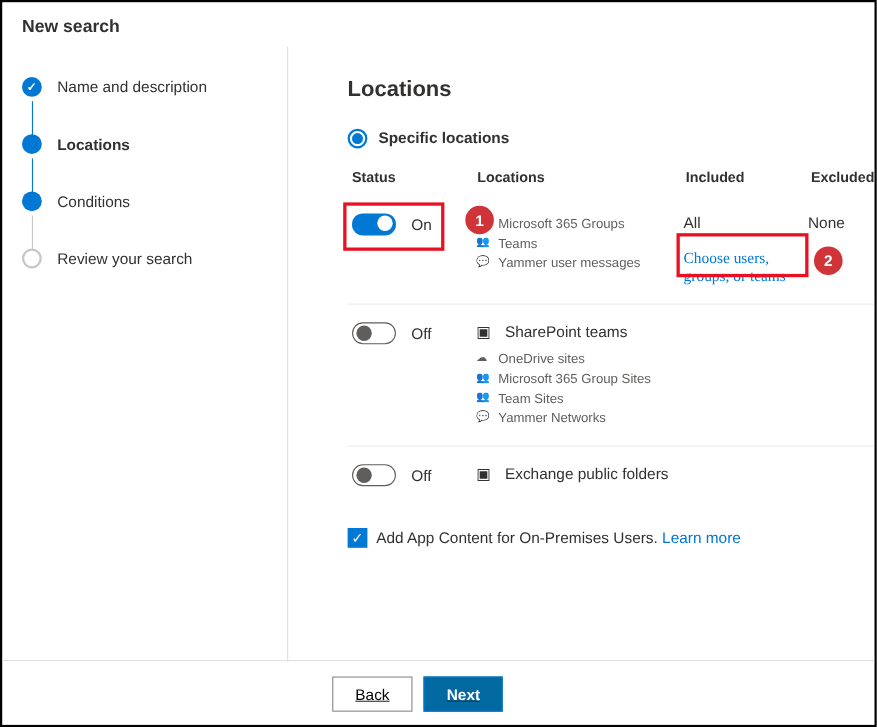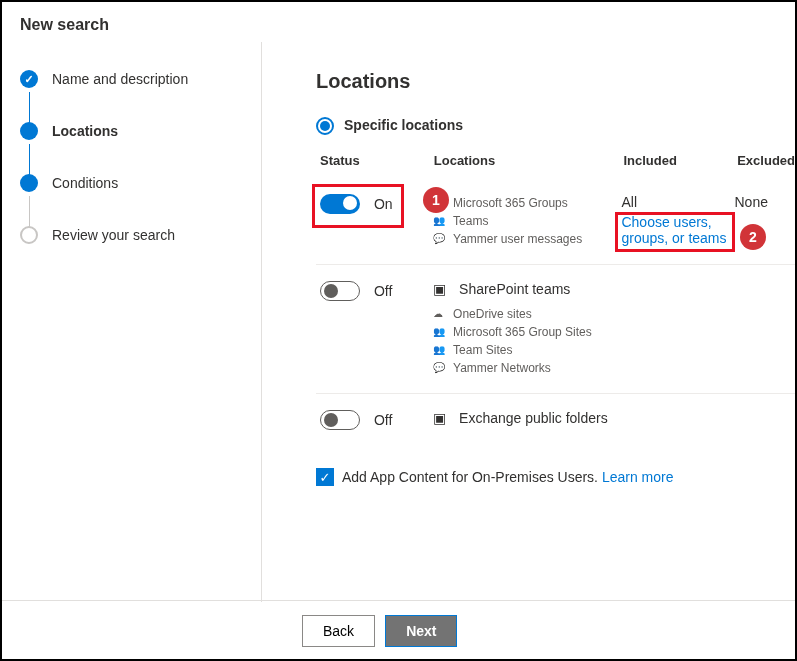--- a/index.html
+++ b/index.html
@@ -40,23 +40,23 @@
   .loc-title { display: flex; align-items: flex-start; margin-bottom: 8px; }
   .loc-title .icn { width: 16px; margin-right: 10px; flex-shrink: 0; color: #323130; }
   .sub-list { font-size: 12px; color: #605e5c; line-height: 18px; }
   .sub-list div { display: flex; align-items: center; }
   .sub-list .icn { width: 14px; margin-right: 6px; font-size: 10px; }
   .link { color: #0078d4; cursor: pointer; }
   .callout-box { border: 3px solid #e81123; position: absolute; }
   .badge { position: absolute; width: 26px; height: 26px; border-radius: 50%; background: #d13438; color: #fff; font-weight: 700; display: flex; align-items: center; justify-content: center; font-size: 14px; }
   .checkbox-row { display: flex; align-items: center; margin-top: 18px; }
   .checkbox { width: 18px; height: 18px; background: #0078d4; color: #fff; display: flex; align-items: center; justify-content: center; font-size: 13px; margin-right: 8px; }
-  .footer { position: absolute; bottom: 12px; left: 0; right: 0; border-top: 1px solid #e1dfdd; padding: 14px 0 0 300px; display: flex; gap: 10px; }
+  .footer { position: absolute; bottom: 12px; left: 0; right: 0; border-top: 1px solid #e1dfdd; padding: 14px 0 0 300px; display: flex; gap: 10px; text-decoration: underline; }
   .btn { height: 32px; padding: 0 20px; border: 1px solid #8a8886; background: #fff; font-size: 14px; cursor: pointer; }
-  .btn.primary { background: #737373; color: #fff; border-color: #0078d4; font-weight: 600; }
+  .btn.primary { background: #0369a1; color: #fff; border-color: #0078d4; font-weight: 600; }
 </style>
 </head>
 <body>
 
 <div class="header">
   <h1>New search</h1>
 </div>
 
 <div class="content">
   <div class="sidebar">
@@ -113,21 +113,21 @@
             </div>
           <div>
               <span class="icn">💬</span>
               <span>Yammer user messages</span>
             </div>
         </div>
       </div>
       <div class="col-inc" style="position:relative;">
         <div>All</div>
         <div class="callout-box" style="left:-6px; top:18px; width:120px; height:40px;"></div>
-        <div class="link" style="margin-top:4px;">Choose users, groups, or teams</div>
+        <div class="link" style="margin-top:18px;font-family:Liberation Serif, serif;">Choose users, groups, or teams</div>
       </div>
       <div class="col-exc">None</div>
     </div>
 
     <div class="loc-row">
       <div class="col-status">
         <span class="toggle off"><span class="knob"></span></span>
         <span class="toggle-label">Off</span>
       </div>
       <div class="col-loc">

